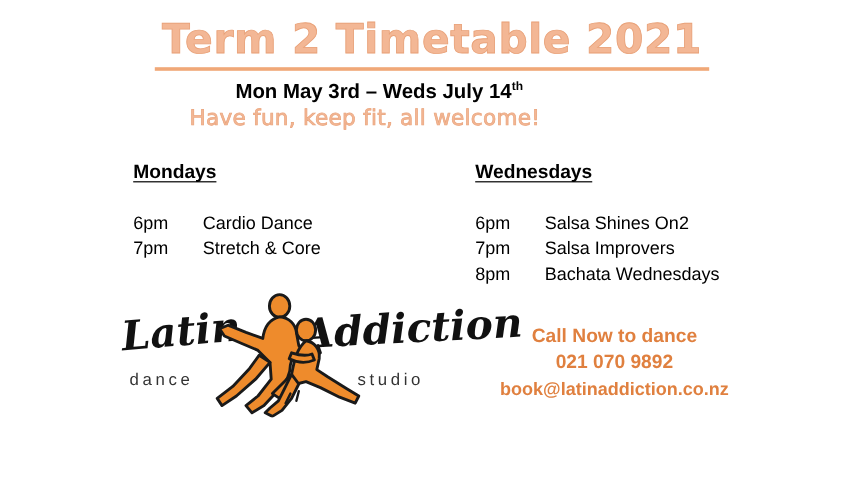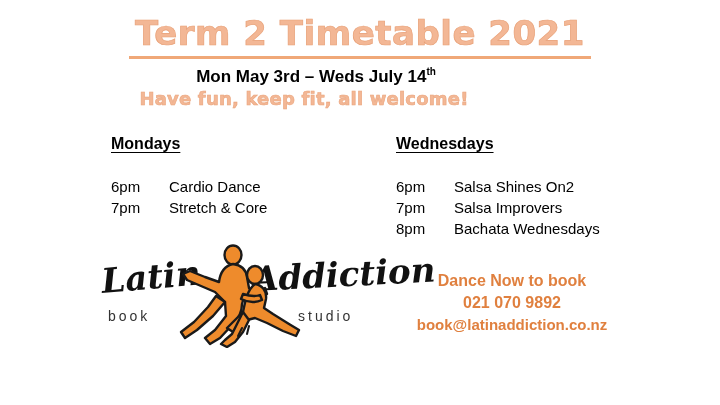--- a/index.html
+++ b/index.html
@@ -63,21 +63,21 @@
   }
 
   
   .tagline {
     position: absolute;
     top: 88px;
     left: 0;
     width: 608px;
     text-align: center;
     font-family: "DejaVu Sans", sans-serif;
-    font-weight: bold;
+    font-weight: normal;
     font-size: 18px;
     line-height: 22px;
     color: #f3b795;
     -webkit-text-stroke: 0.6px #eaa47c;
     letter-spacing: 0.2px;
   }
 
   
   .schedule {
     position: absolute;
@@ -242,21 +242,21 @@
           <span class="class-name">Bachata Wednesdays</span>
         </div>
       </div>
     </div>
 
   </div>
 
   <div class="logo">
     <span class="logo-word logo-latin">Latin</span>
     <span class="logo-word logo-addiction">Addiction</span>
-    <span class="logo-sub logo-dance">book</span>
+    <span class="logo-sub logo-dance">dance</span>
     <span class="logo-sub logo-studio">studio</span>
 
     <svg class="logo-figure" viewBox="0 0 140 104">
       <g fill="#ee8b2c" stroke="#1a1a1a" stroke-width="2.4" stroke-linejoin="round" stroke-linecap="round">
 
         <ellipse cx="70" cy="11" rx="8.5" ry="9.5"></ellipse>
 
         <path d="M70 20
                  C 78 21, 83 26, 84 33
                  L 86 44
@@ -309,18 +309,18 @@
         <path d="M80 50 C 86 52, 92 53, 97 51 L 99 56 C 92 59, 84 58, 78 55 Z"></path>
       </g>
       <g fill="none" stroke="#1a1a1a" stroke-width="2" stroke-linecap="round">
         <path d="M79 84 L 75 92"></path>
         <path d="M86 82 L 84 90"></path>
       </g>
     </svg>
   </div>
 
   <div class="contact">
-    <div class="contact-line">Dance Now to book</div>
+    <div class="contact-line">Call Now to dance</div>
     <div class="contact-line">021 070 9892</div>
     <div class="contact-email">book@latinaddiction.co.nz</div>
   </div>
 
 </div>
 
 </body></html>

